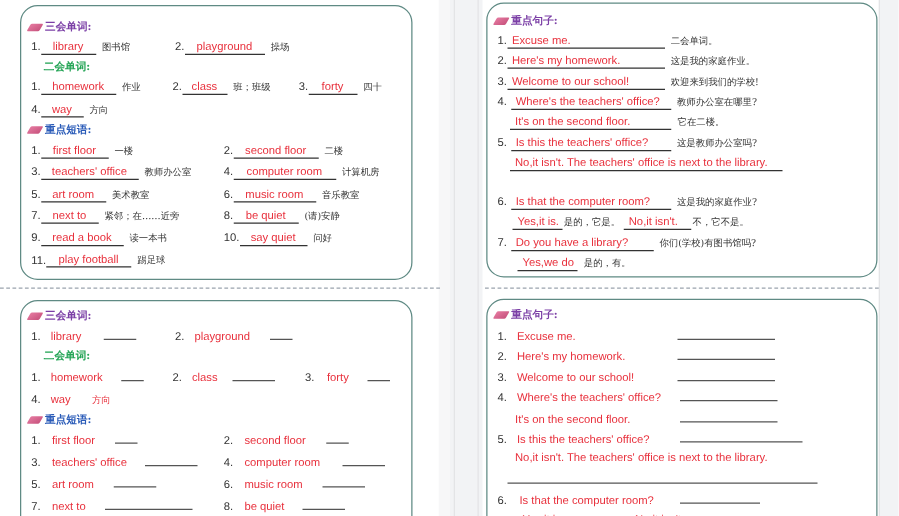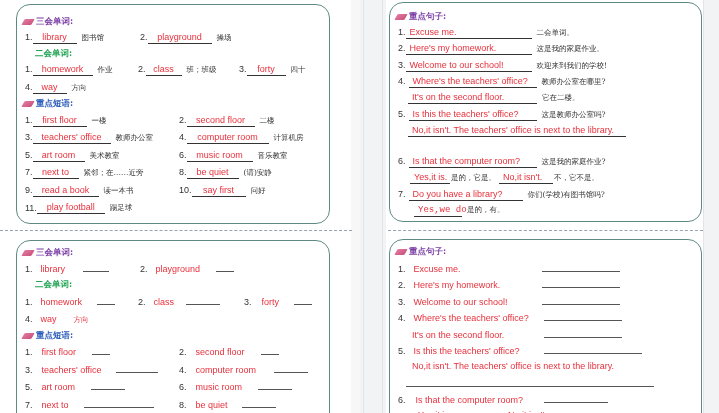--- a/index.html
+++ b/index.html
@@ -143,21 +143,21 @@
       <span class="cn">(请)安静</span>
     </div>
 
   <div class="row" style="left:8px;top:180px;">
       <span class="num">9.</span>
       <span class="blank" style="width:66px;">read a book</span>
       <span class="cn">读一本书</span>
     </div>
   <div class="row" style="left:162px;top:180px;">
       <span class="num">10.</span>
-      <span class="blank" style="width:54px;">say first</span>
+      <span class="blank" style="width:54px;">say quiet</span>
       <span class="cn">问好</span>
     </div>
 
   <div class="row" style="left:8px;top:197px;align-items:center;">
       <span class="num">11.</span>
       <span class="blank" style="width:68px;">play football</span>
       <span class="cn">踢足球</span>
     </div>
 </div>
 
@@ -208,21 +208,21 @@
       <span class="cn" style="margin-left:1px;">是的，它是。</span>
       <span class="blank" style="width:54px;text-align:left;margin-left:3px;">No,it isn't.</span>
       <span class="cn" style="margin-left:1px;font-family:Liberation Mono, monospace;">不，它不是。</span>
     </div>
   <div class="row" style="left:8px;top:186px;">
       <span class="num">7.</span>
       <span class="blank" style="width:114px;text-align:left;margin-left:3px;">Do you have a library?</span>
       <span class="cn">你们(学校)有图书馆吗?</span>
     </div>
   <div class="row" style="left:24px;top:202px;">
-      <span class="blank" style="width:48px;text-align:center;font-family:Liberation Mono, monospace;">Yes,we do</span>
+      <span class="blank" style="width:48px;text-align:center;">Yes,we do</span>
       <span class="cn">是的，有。</span>
     </div>
 </div>
 
 <div class="card" style="left:16px;top:240px;width:314px;height:190px;">
   <div class="sec-title t-purple" style="left:6px;top:6px;">
     <span class="pen"></span>
     <span>三会单词:</span>
   </div>
   <div class="row" style="left:8px;top:22px;">

